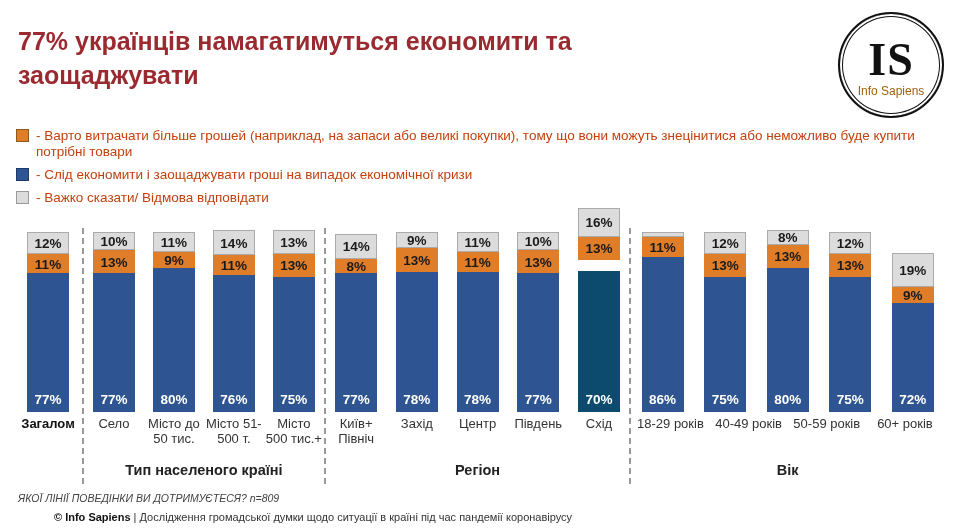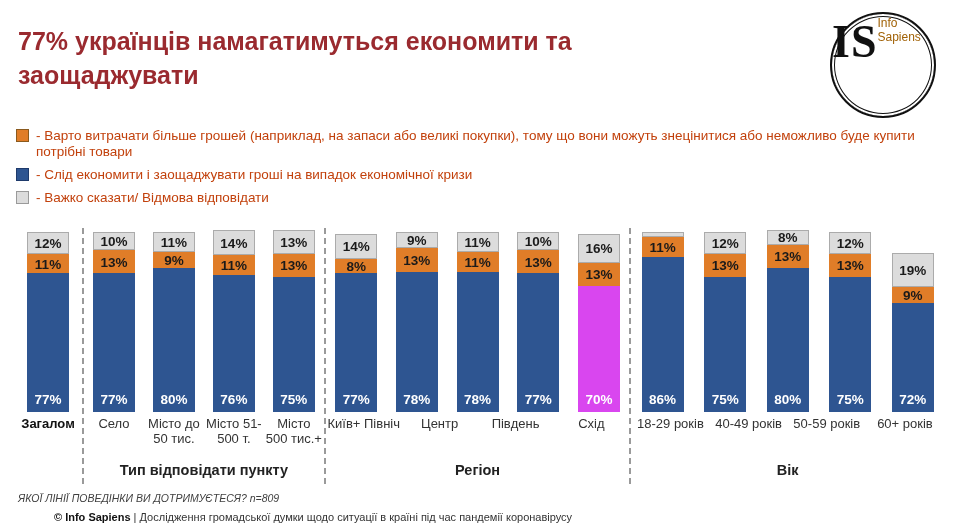--- a/index.html
+++ b/index.html
@@ -11,23 +11,23 @@
   .page { width:956px; height:532px; position:relative; }
 
   
   .title {
     position:absolute; left:18px; top:24px; width:740px;
     font-size:25px; line-height:34px; font-weight:700; color:#9A2A2F;
   }
 
   
   .logo {
-    position:absolute; top:12px; right:20px; width:106px; height:106px;
+    position:absolute; top:12px; right:12px; width:106px; height:106px;
     border:2px solid #111; border-radius:50%;
-    display:flex; flex-direction:row; align-items:flex-start; justify-content:center;
+    display:flex; flex-direction:column; align-items:center; justify-content:center;
     box-shadow: inset 0 0 0 2px #fff, inset 0 0 0 3px #111;
   }
   .logo-initials {
     font-family:"Liberation Serif", serif; font-weight:700;
     font-size:46px; line-height:44px; color:#111; letter-spacing:1px; margin-top:6px;
   }
   .logo-name { font-size:12px; color:#a16207; margin-top:2px; }
 
   
   .legend { position:absolute; left:16px; top:128px; width:924px; }
@@ -181,21 +181,21 @@
               </div>
             </div>
           </div>
         </div>
         <div class="axis-labels">
           <div class="axis-label">Село</div>
           <div class="axis-label">Місто до 50 тис.</div>
           <div class="axis-label">Місто 51-500 т.</div>
           <div class="axis-label">Місто 500 тис.+</div>
         </div>
-        <div class="group-title">Тип відповідати пункту</div>
+        <div class="group-title">Тип населеного країні</div>
       </div>
       <div class="group">
         <div class="bars">
           <div class="bar-col">
             <div class="bar">
               <div class="seg" style="height: 25.2px; background: rgb(220, 220, 220); border: 1px solid rgb(171, 171, 171);">
                 <div class="seg-label mid">14%</div>
               </div>
               <div class="seg" style="height: 14.4px; background: rgb(224, 125, 40);">
                 <div class="seg-label mid">8%</div>
@@ -245,28 +245,29 @@
             </div>
           </div>
           <div class="bar-col">
             <div class="bar">
               <div class="seg" style="height: 28.8px; background: rgb(220, 220, 220); border: 1px solid rgb(171, 171, 171);">
                 <div class="seg-label mid">16%</div>
               </div>
               <div class="seg" style="height: 23.4px; background: rgb(224, 125, 40);">
                 <div class="seg-label mid">13%</div>
               </div>
-              <div class="seg" style="height: 126px; background: #d946ef;">
+              <div class="seg" style="height: 141px; background: #0c4a6e; margin-top: 11px;">
                 <div class="seg-label bottom">70%</div>
               </div>
             </div>
           </div>
         </div>
         <div class="axis-labels">
           <div class="axis-label">Київ+ Північ</div>
+          <div class="axis-label">Захід</div>
           <div class="axis-label">Центр</div>
           <div class="axis-label">Південь</div>
           <div class="axis-label">Схід</div>
         </div>
         <div class="group-title">Регіон</div>
       </div>
       <div class="group">
         <div class="bars">
           <div class="bar-col">
             <div class="bar">

